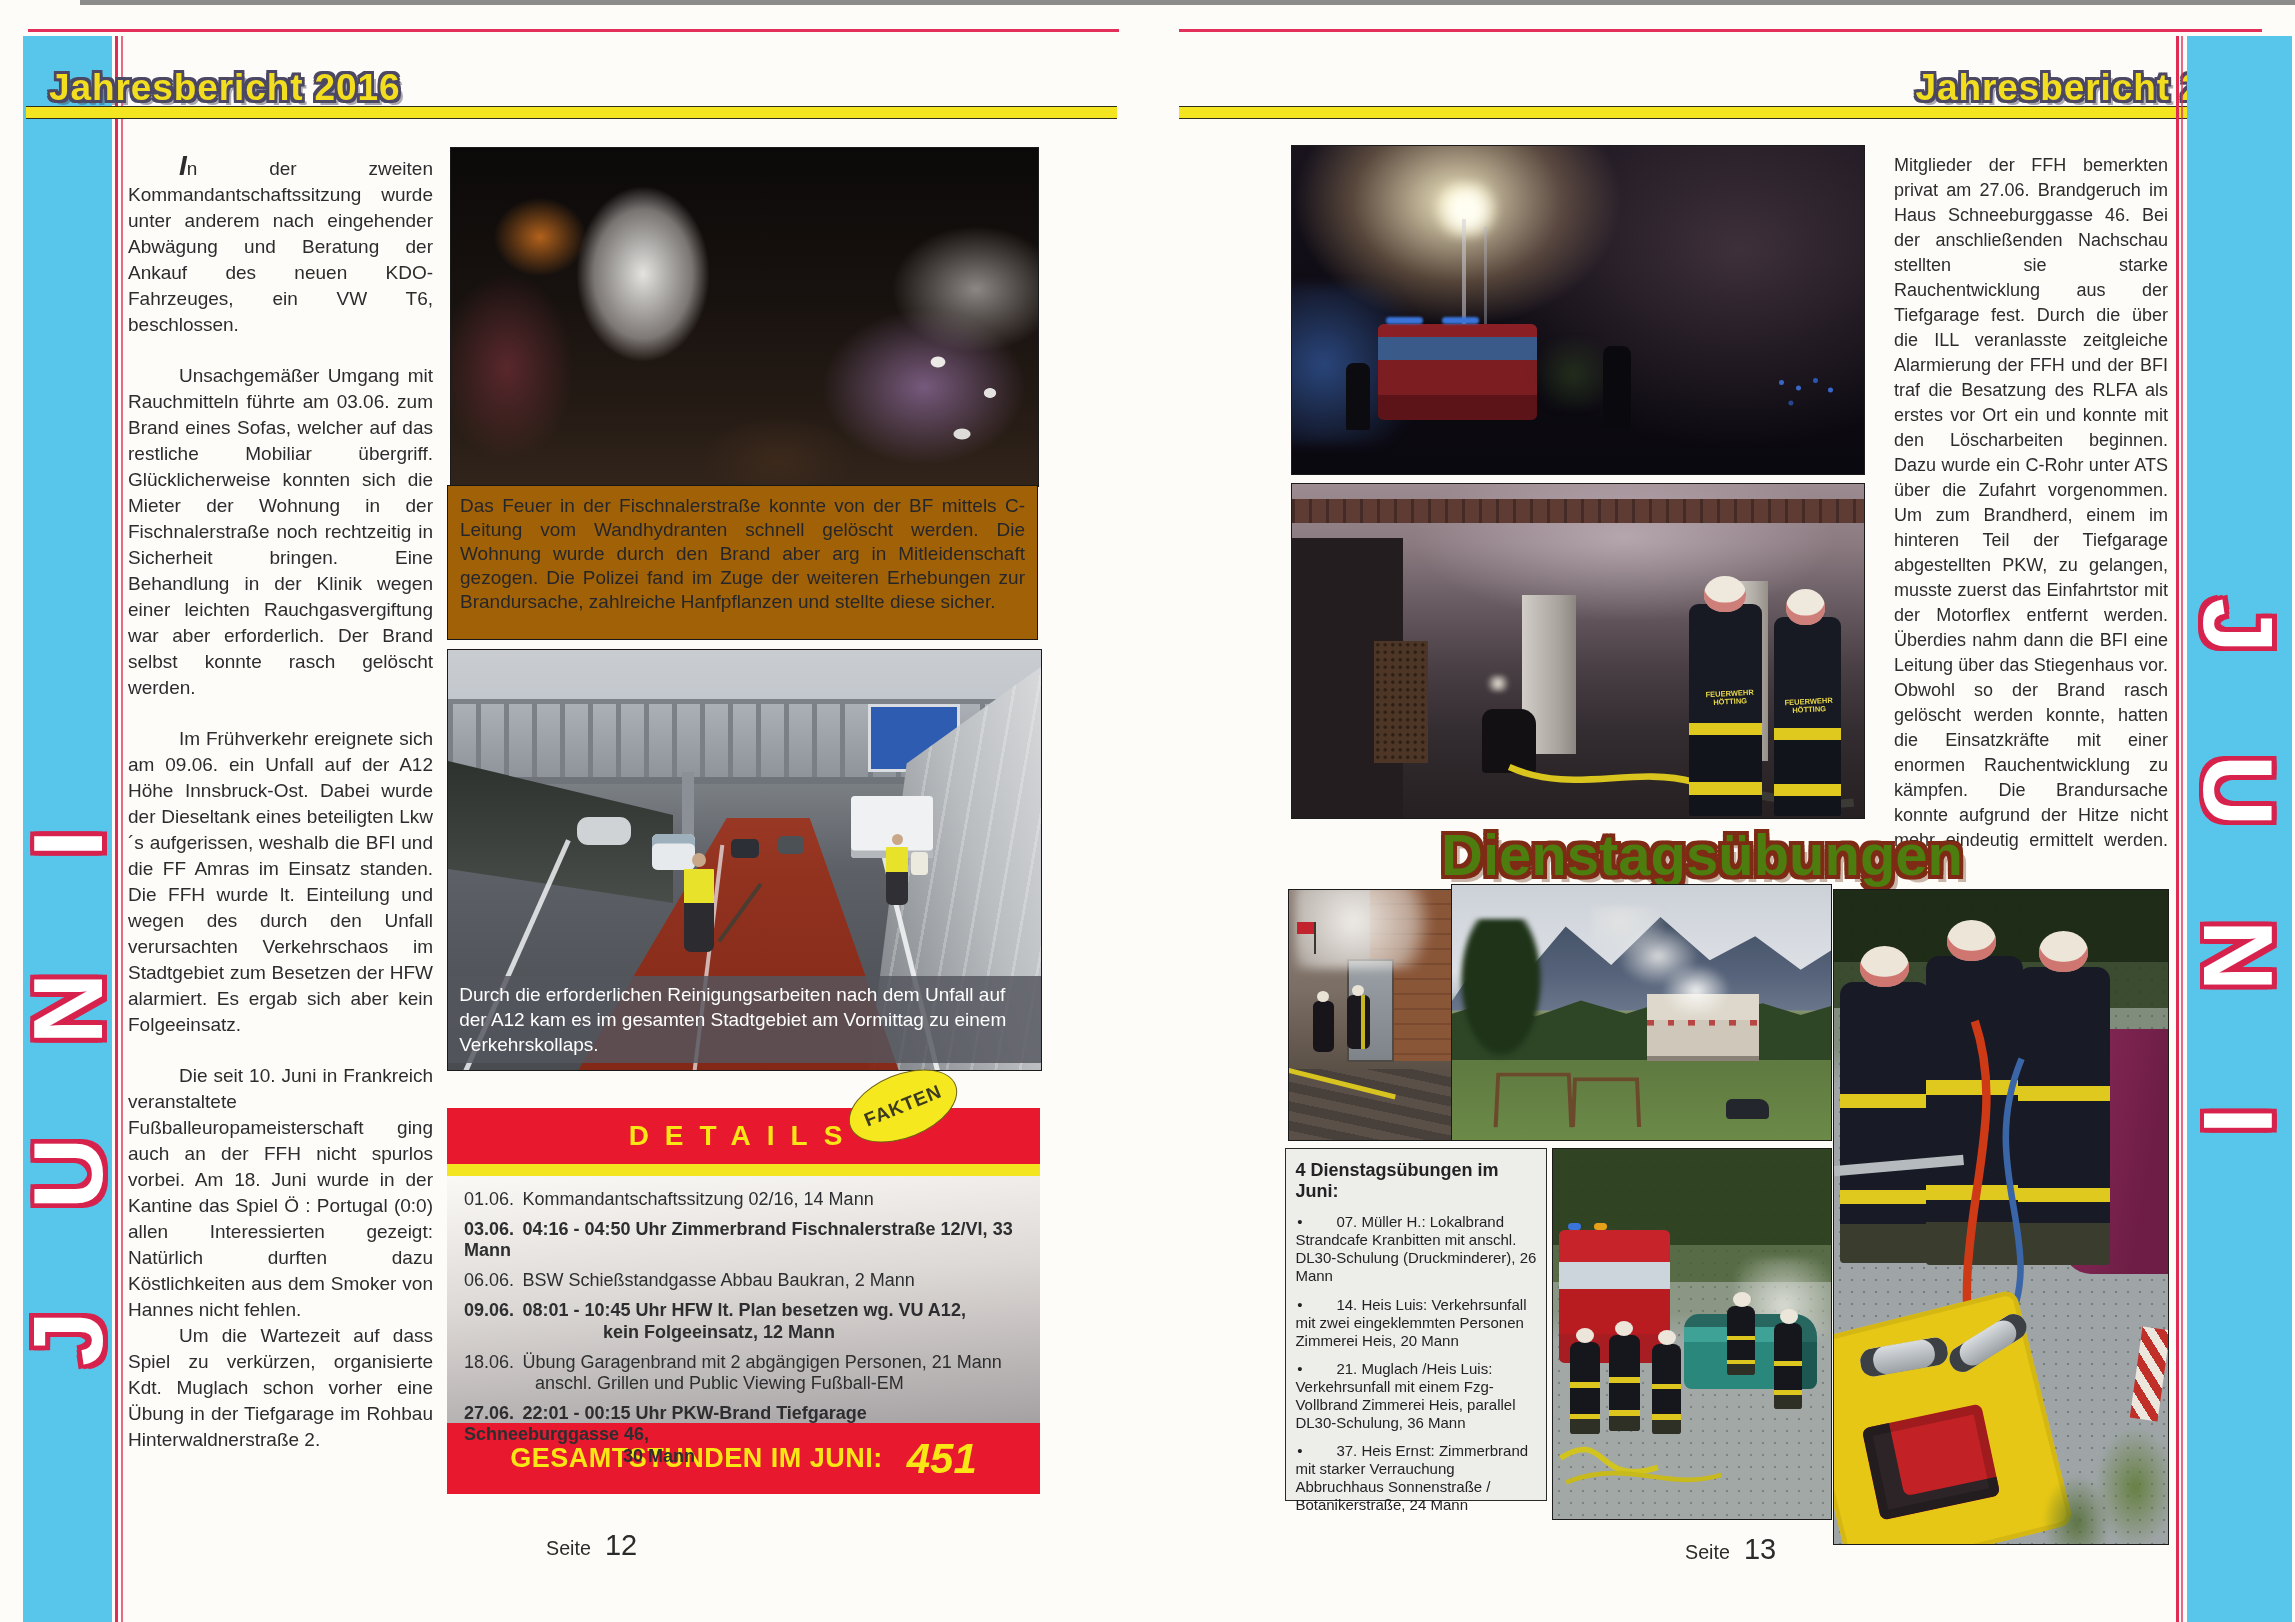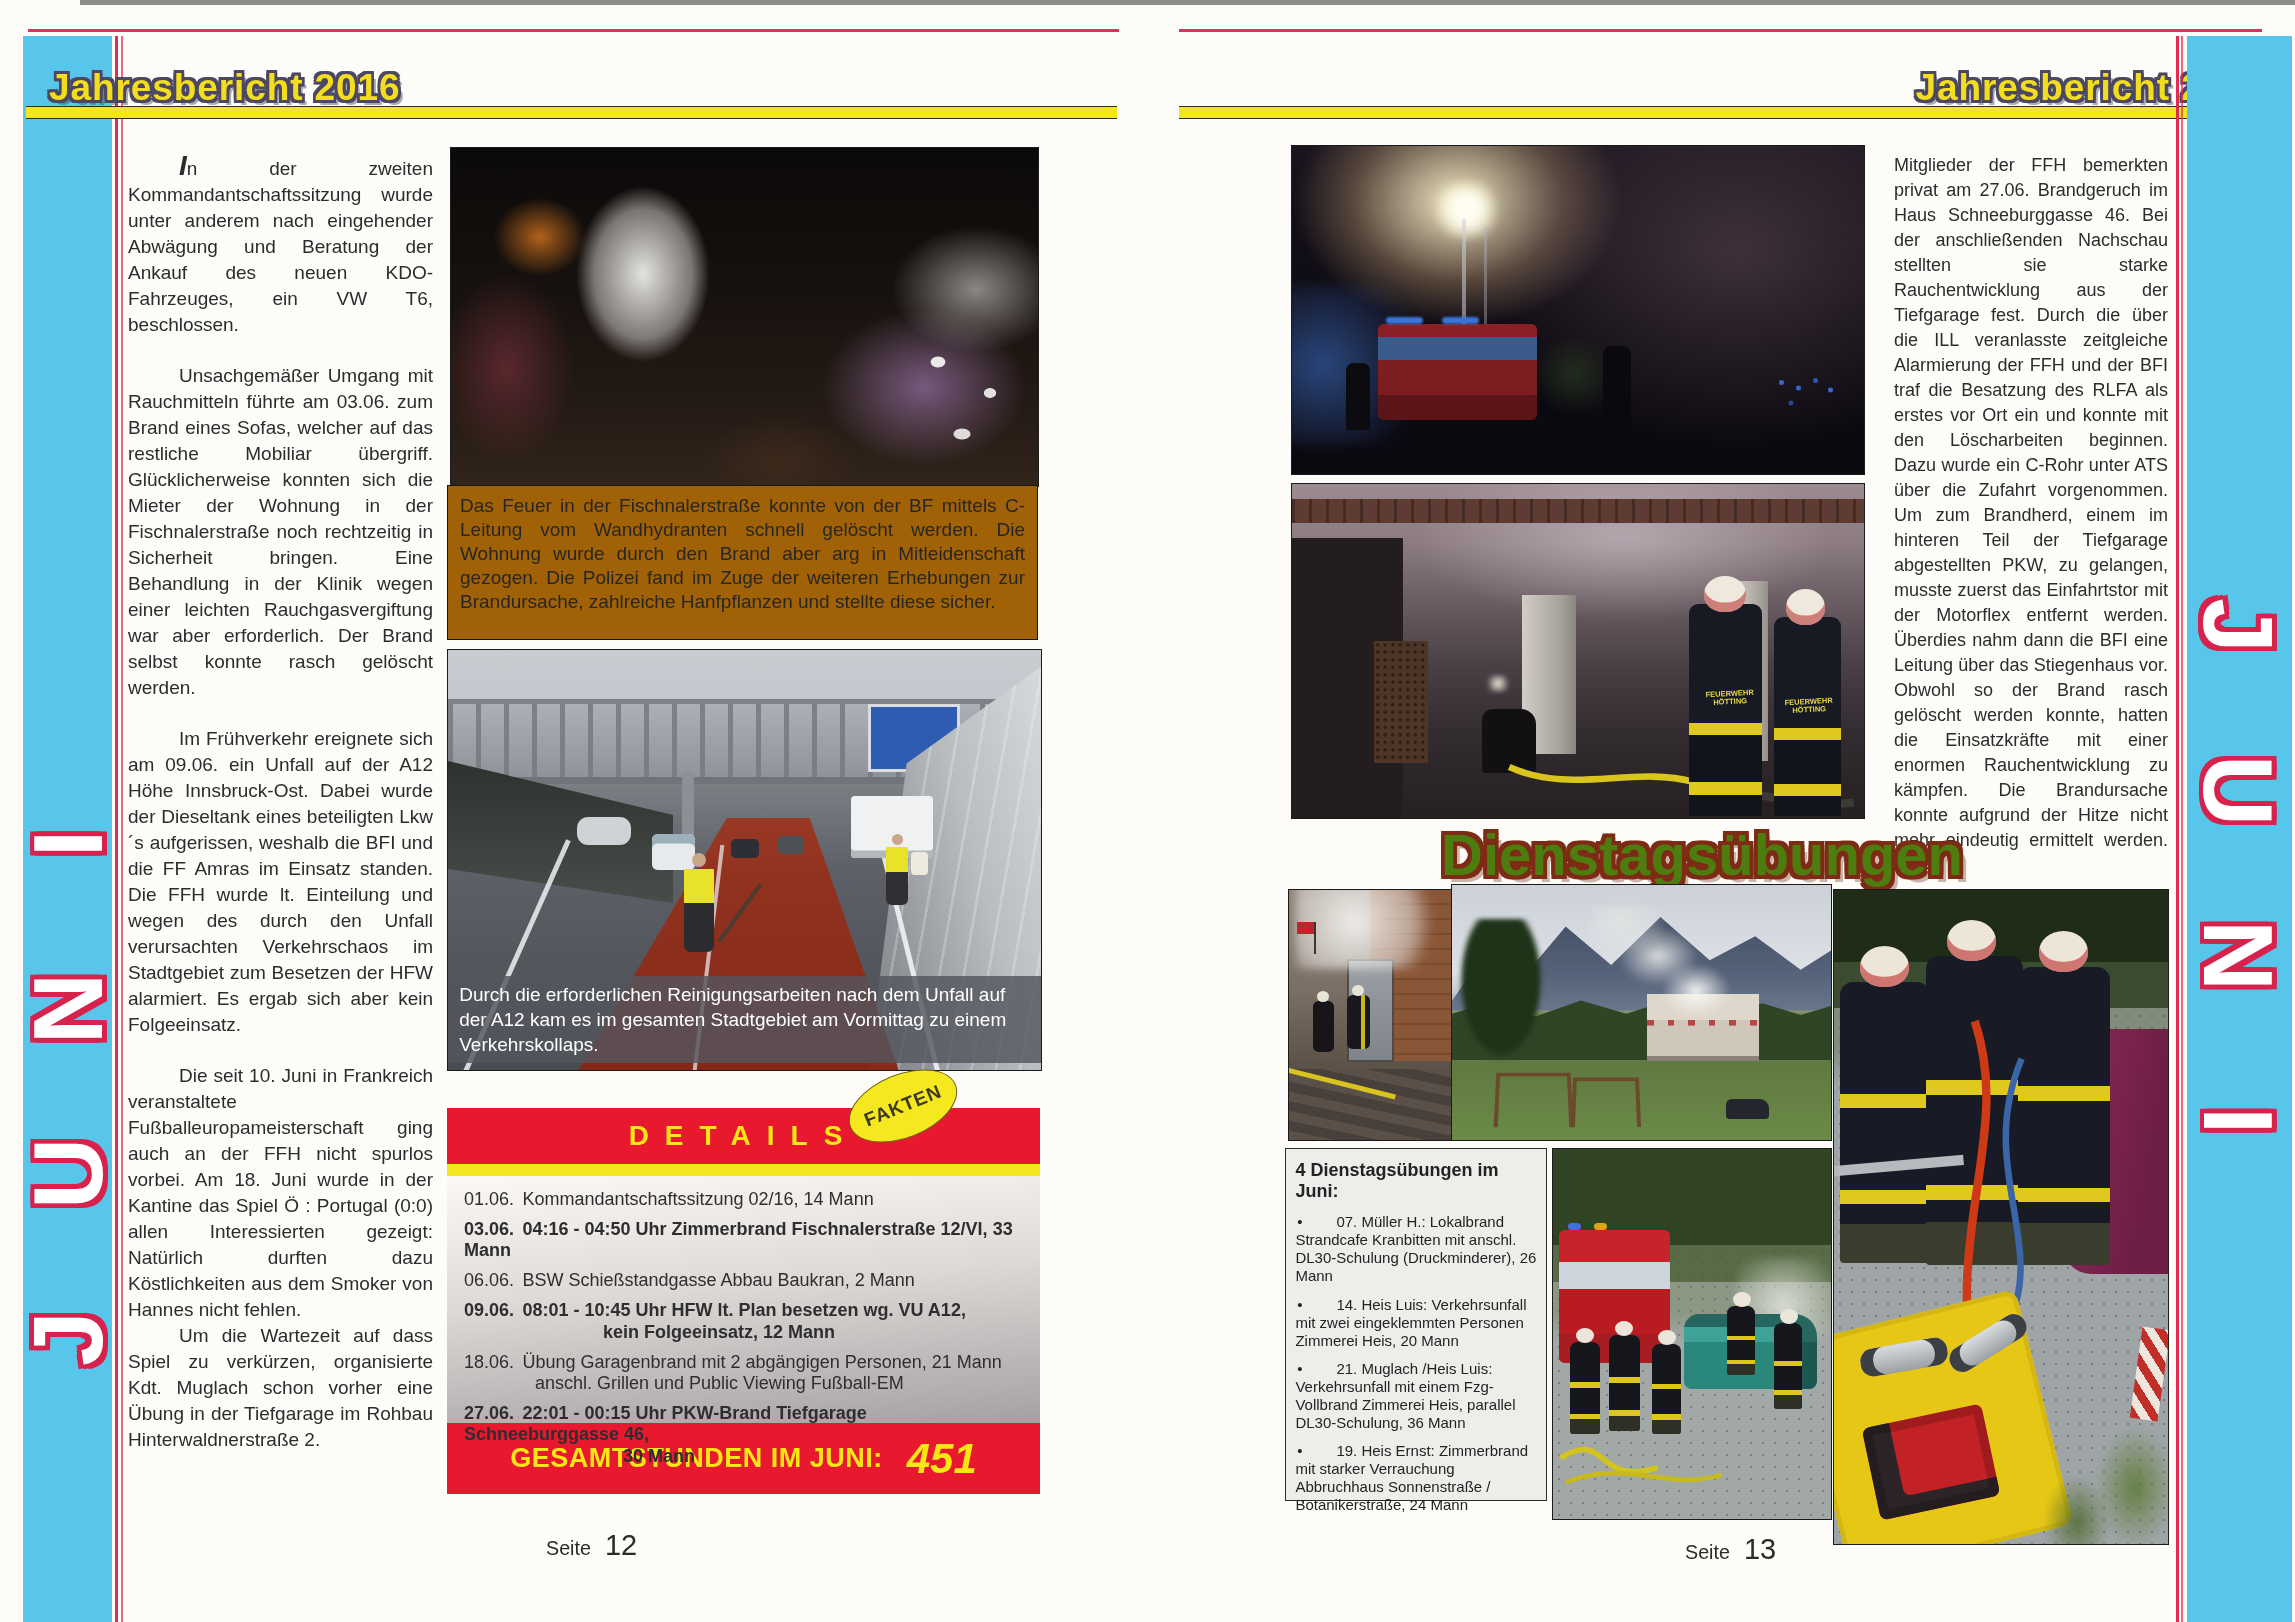--- a/index.html
+++ b/index.html
@@ -464,21 +464,21 @@
     <div class="ueb-item">
       <span class="ueb-bullet">•</span>
       <span>14. Heis Luis: Verkehrsunfall mit zwei eingeklemmten Personen Zimmerei Heis, 20 Mann</span>
     </div>
     <div class="ueb-item">
       <span class="ueb-bullet">•</span>
       <span>21. Muglach /Heis Luis: Verkehrsunfall mit einem Fzg-Vollbrand Zimmerei Heis, parallel DL30-Schulung, 36 Mann</span>
     </div>
     <div class="ueb-item">
       <span class="ueb-bullet">•</span>
-      <span>19. Heis Ernst: Zimmerbrand mit starker Verrauchung Abbruchhaus Sonnenstraße / Botanikerstraße, 24 Mann</span>
+      <span>37. Heis Ernst: Zimmerbrand mit starker Verrauchung Abbruchhaus Sonnenstraße / Botanikerstraße, 24 Mann</span>
     </div>
   </div>
 
   <div class="ph photoE">
     <div class="pE-truck"></div>
     <div class="pE-smoke"></div>
     <div class="pE-car"></div>
     <svg class="hose" viewBox="0 0 297 395">
       <path d="M8 330 C 60 298, 44 362, 112 340" fill="none" stroke="#d2c41e" stroke-width="6"></path>
       <path d="M14 356 C 80 330, 120 366, 180 348" fill="none" stroke="#c8ba1c" stroke-width="5"></path>

